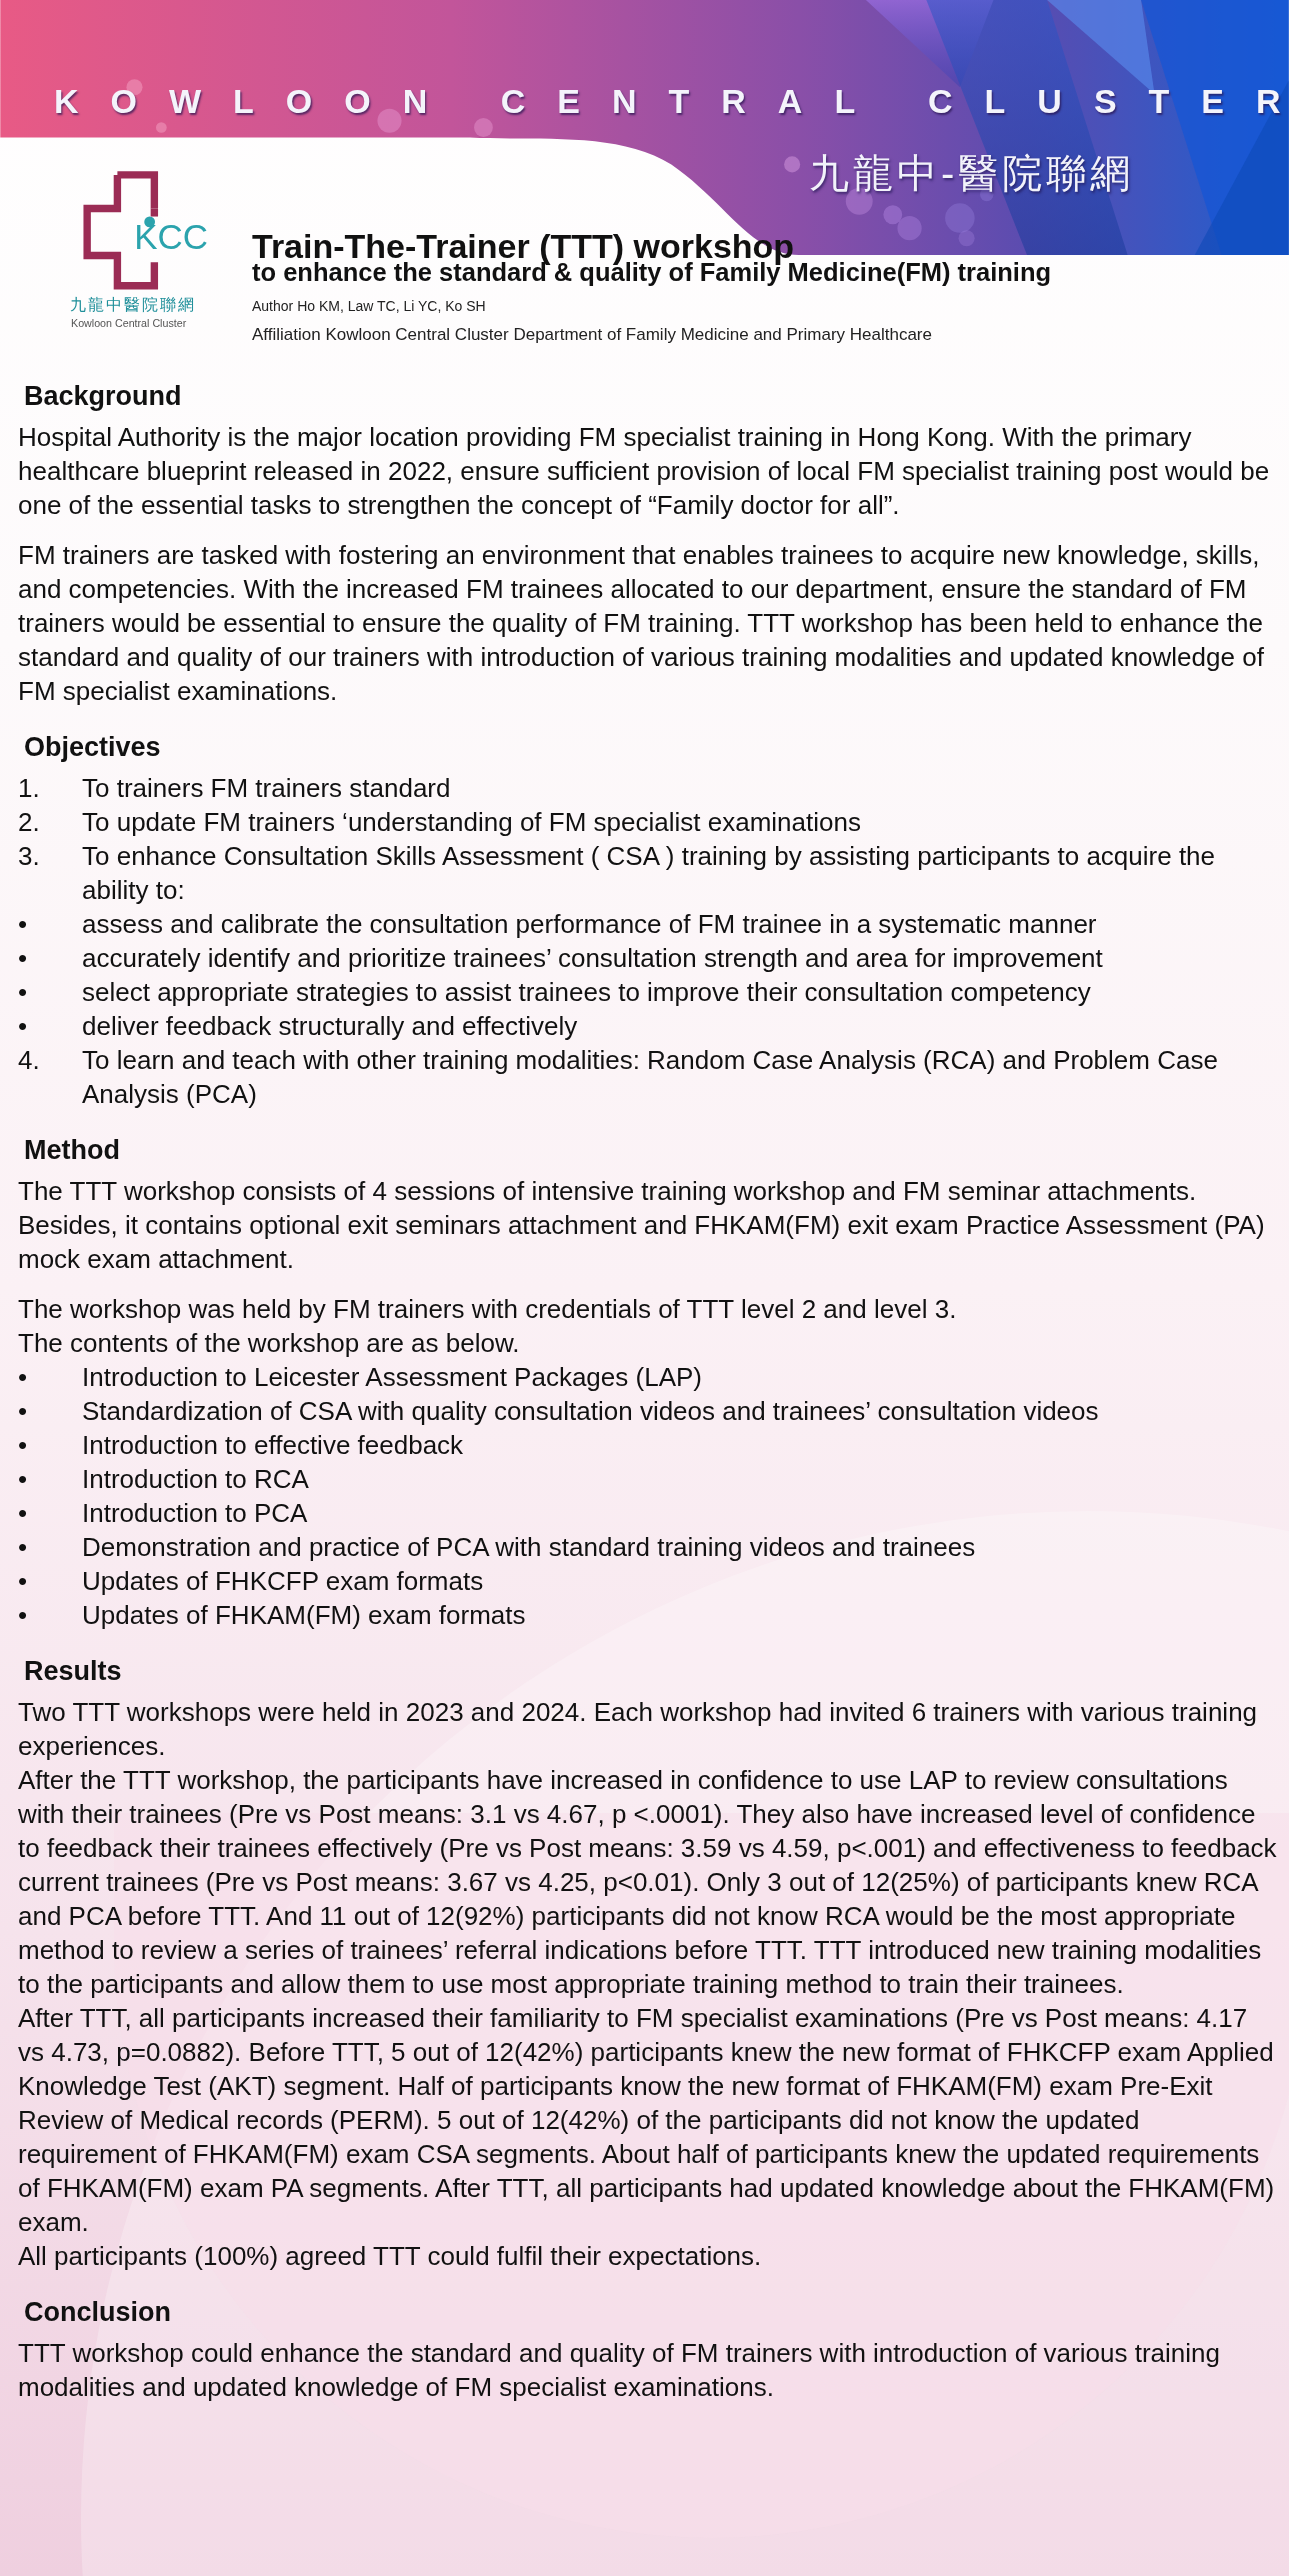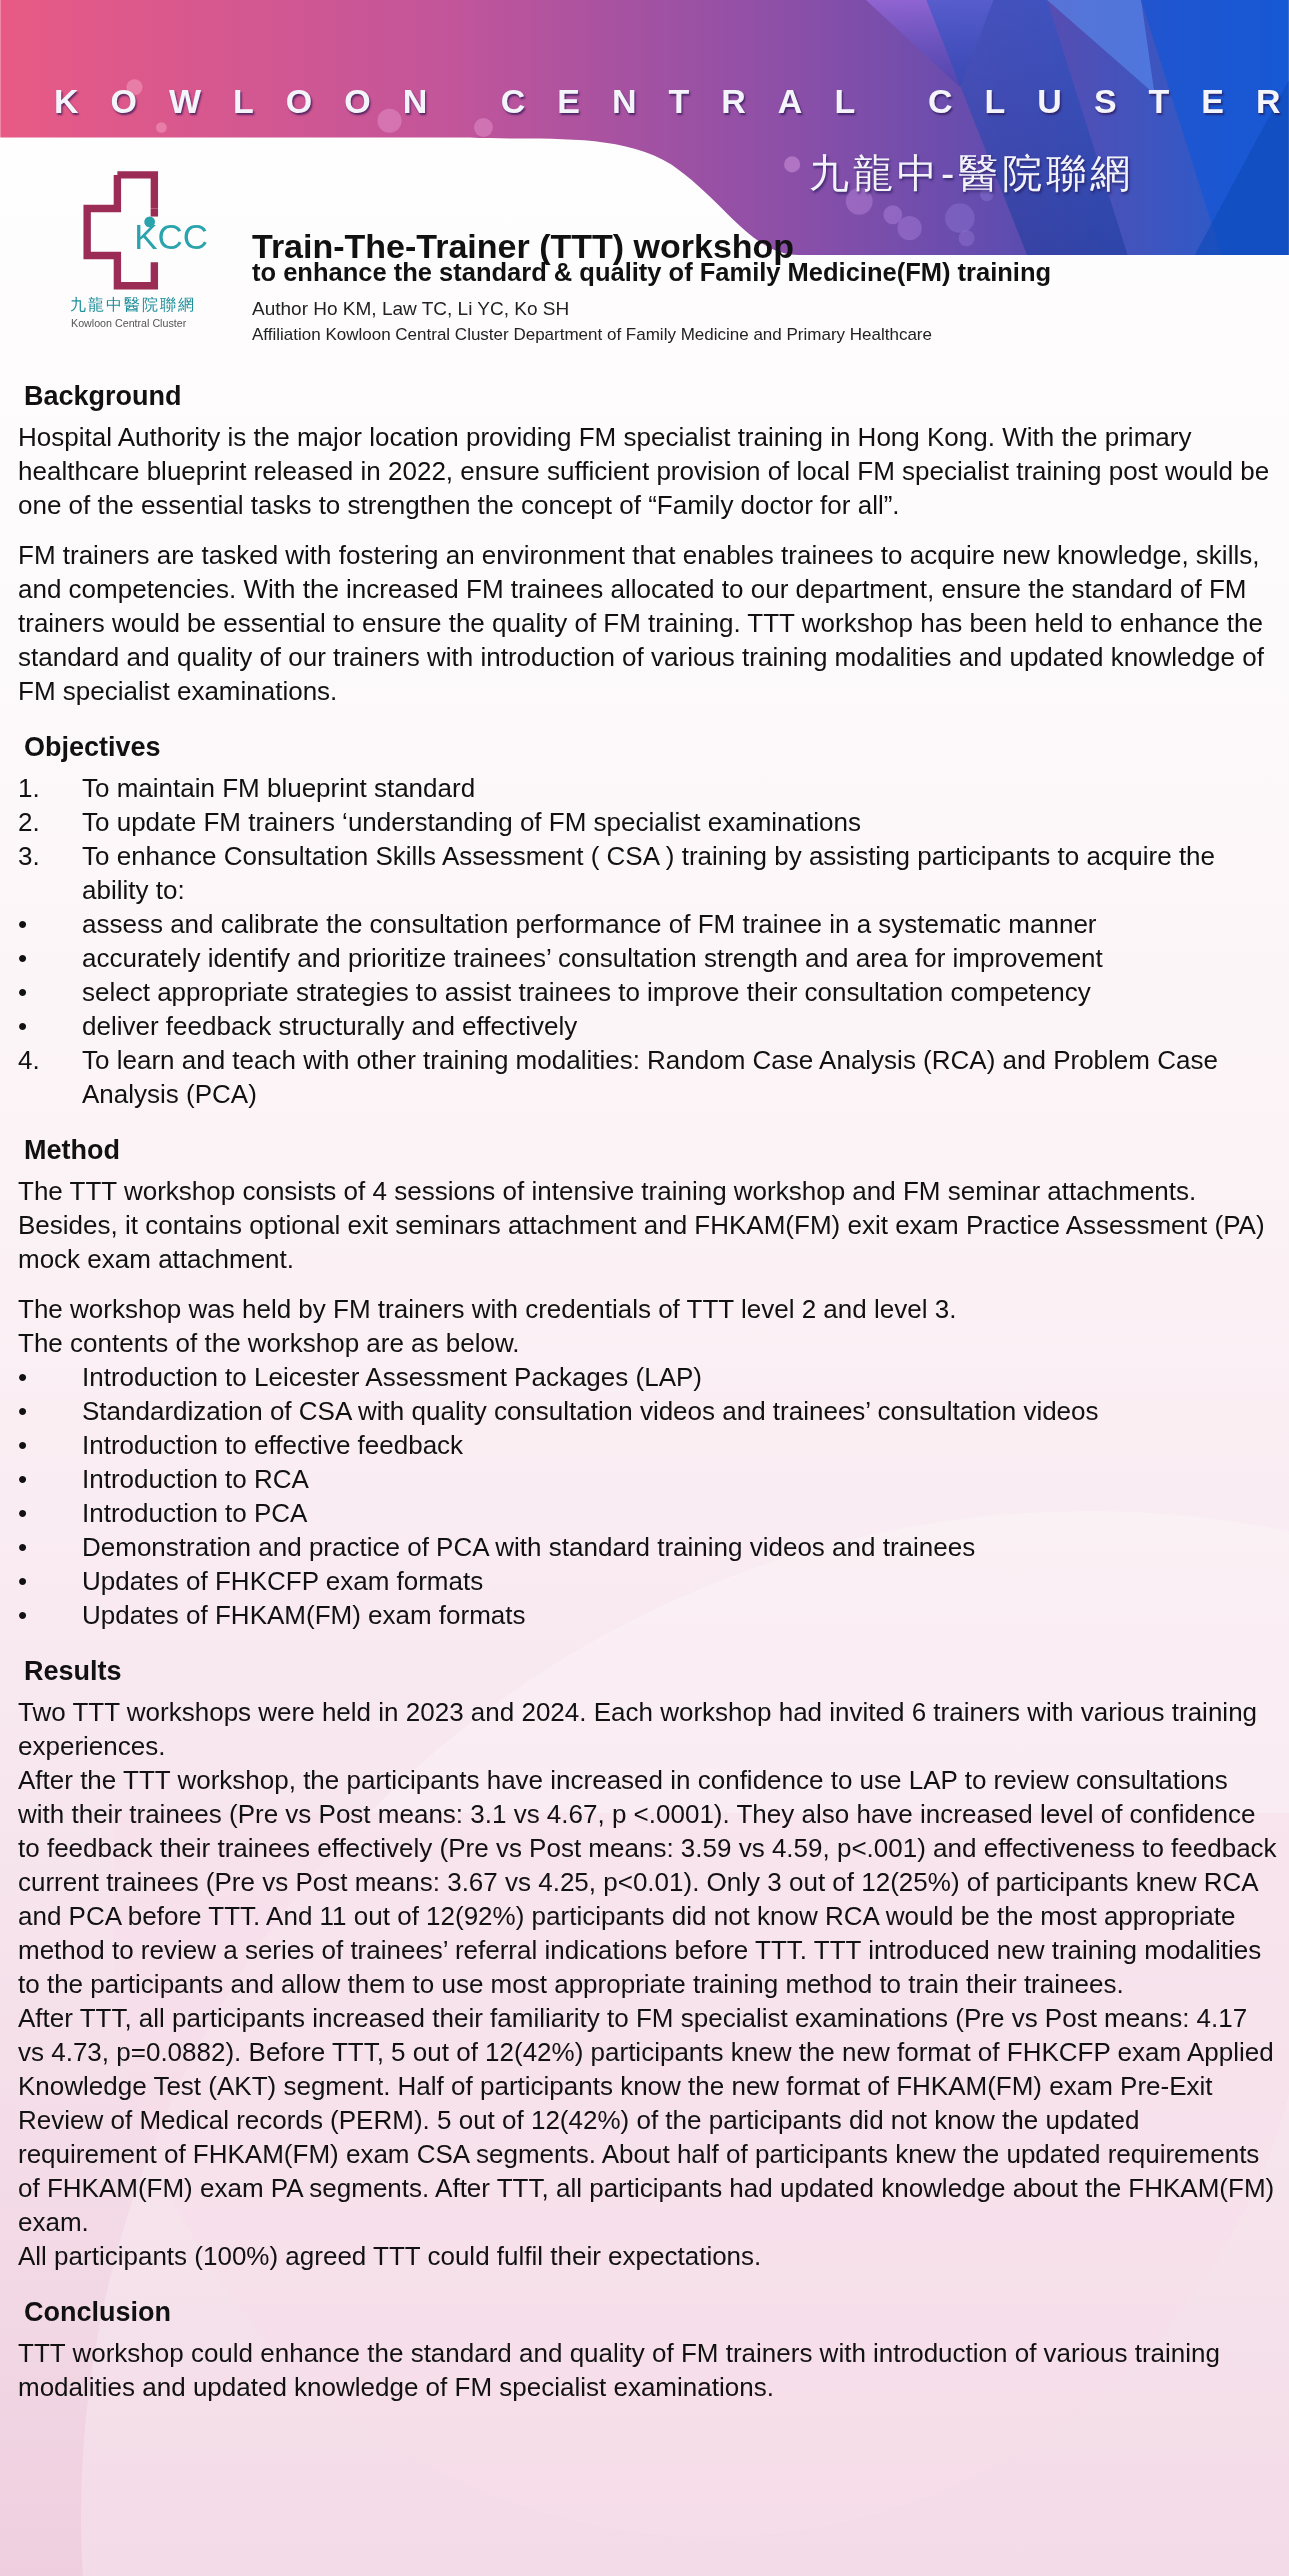--- a/index.html
+++ b/index.html
@@ -30,21 +30,21 @@
     position: absolute; left: 809px; top: 146px; font-size: 40px; font-weight: normal;
     color: #f2f2fa; letter-spacing: 4px; text-shadow: 1.3px 2px 2.7px rgba(30,20,80,0.7); white-space: nowrap;
   }
   .logo { position: absolute; left: 67px; top: 168px; width: 168px; height: 168px; }
   .logo-zh {
     position: absolute; left: 70px; top: 295px; font-size: 16px; color: #1f8f9a; letter-spacing: 2px; white-space:nowrap;
   }
   .logo-en { position: absolute; left: 71px; top: 317px; font-size: 10.7px; color: #555; white-space:nowrap; }
   .title1 { position: absolute; left: 252px; top: 227px; font-size: 34px; font-weight: bold; white-space: nowrap; }
   .title2 { position: absolute; left: 252px; top: 258px; font-size: 25.5px; font-weight: bold; white-space: nowrap; }
-  .author { position: absolute; left: 252px; top: 298px; font-size: 19px; color: #222; white-space: nowrap; }
+  .author { position: absolute; left: 252px; top: 298px; font-size: 14px; color: #222; white-space: nowrap; }
   .affil { position: absolute; left: 252px; top: 325px; font-size: 17px; color: #222; white-space: nowrap; }
 
   
   .content { position: absolute; left: 18px; top: 373px; width: 1262px; font-size: 26px; line-height: 34px; }
   .h { font-weight: bold; font-size: 27px; line-height: 35px; margin: 6px; }
   p { margin: 0; }
   .gap { height: 16px; }
   .li { display: flex; }
   .li .m { width: 64px; flex: none; }
   .li .t { flex: 1; }
@@ -119,21 +119,21 @@
     <p>Hospital Authority is the major location providing FM specialist training in Hong Kong. With the primary healthcare blueprint released in 2022, ensure sufficient provision of local FM specialist training post would be one of the essential tasks to strengthen the concept of “Family doctor for all”.</p>
     <div class="gap"></div>
     <p>FM trainers are tasked with fostering an environment that enables trainees to acquire new knowledge, skills, and competencies. With the increased FM trainees allocated to our department, ensure the standard of FM trainers would be essential to ensure the quality of FM training. TTT workshop has been held to enhance the standard and quality of our trainers with introduction of various training modalities and updated knowledge of FM specialist examinations.</p>
   </section>
   <div class="gap"></div>
 
   <section>
     <h2 class="h">Objectives</h2>
     <div class="li">
         <span class="m">1.</span>
-        <span class="t">To maintain FM blueprint standard</span>
+        <span class="t">To trainers FM trainers standard</span>
       </div>
     <div class="li">
         <span class="m">2.</span>
         <span class="t">To update FM trainers ‘understanding of FM specialist examinations</span>
       </div>
     <div class="li">
         <span class="m">3.</span>
         <span class="t">To enhance Consultation Skills Assessment ( CSA ) training by assisting participants to acquire the ability to:</span>
       </div>
     <div class="li">

